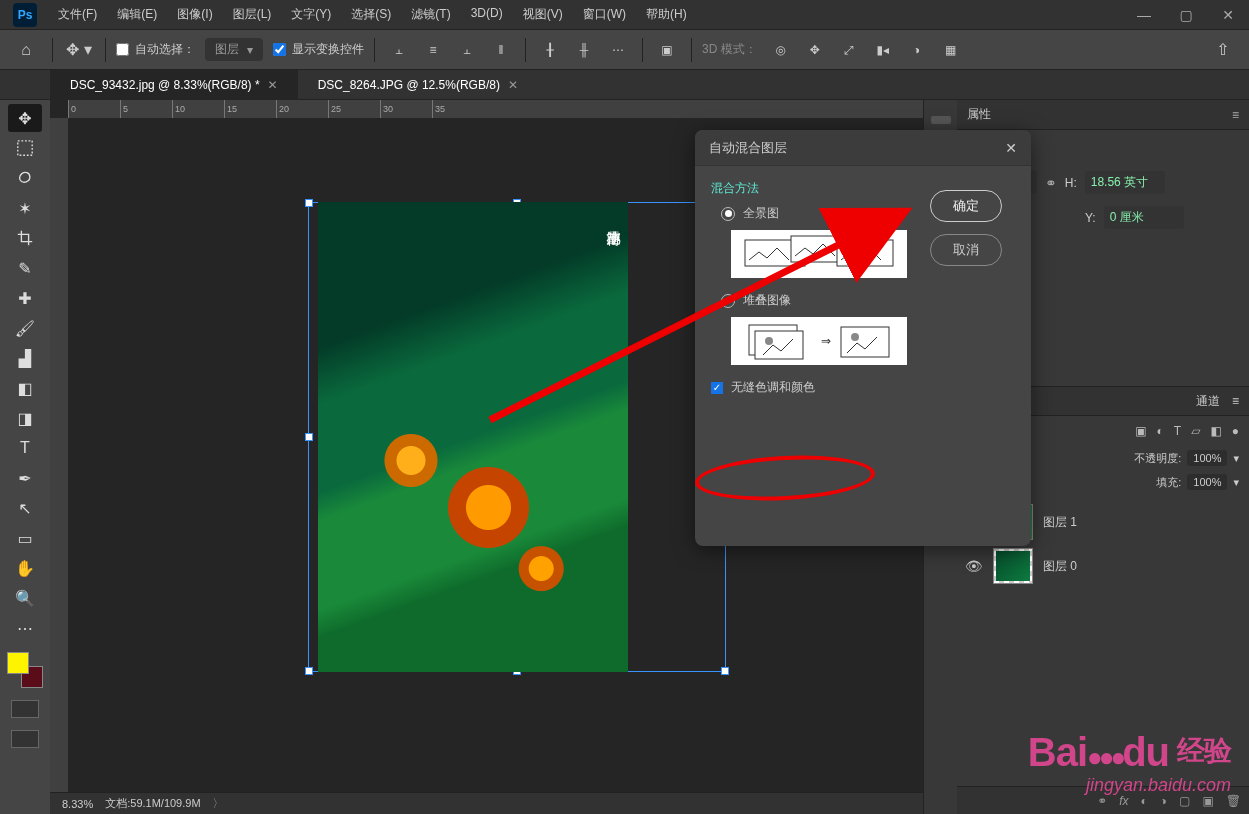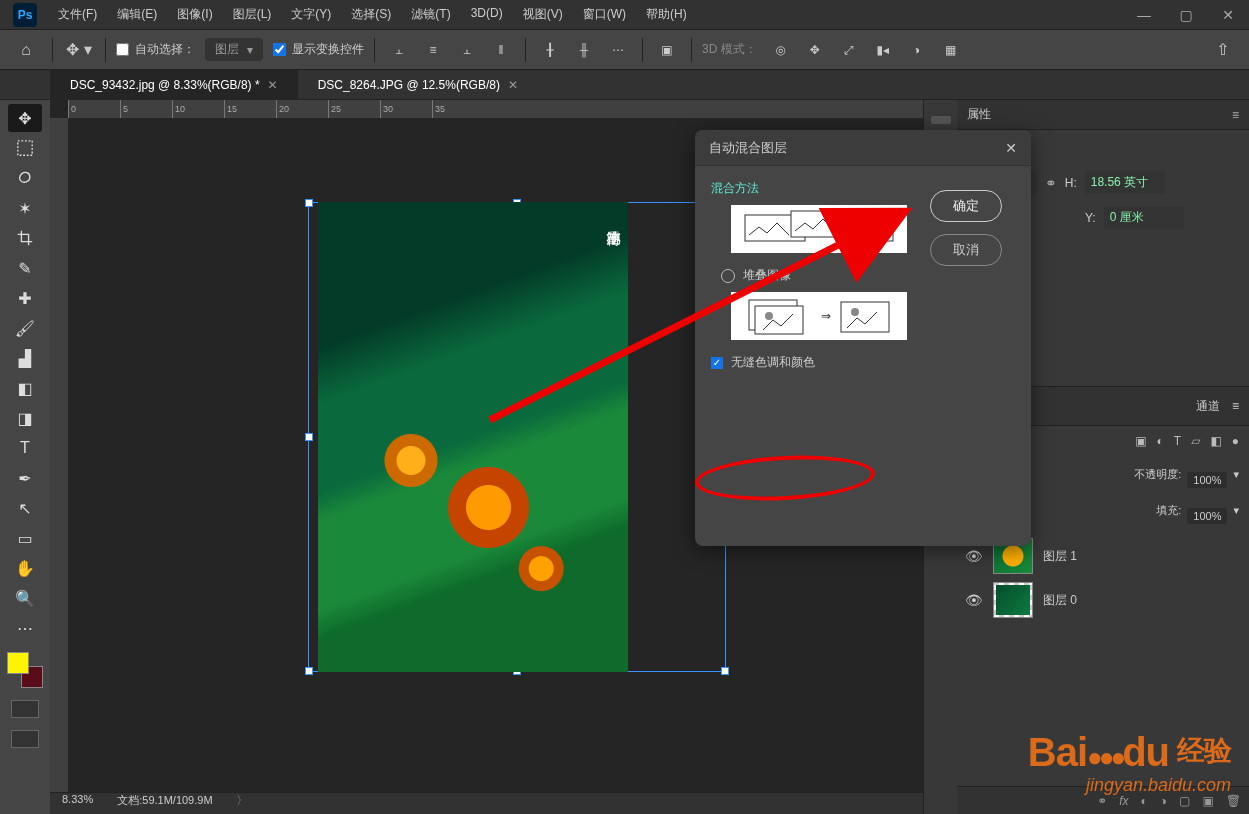--- a/index.html
+++ b/index.html
@@ -51,44 +51,44 @@
 .handle { position:absolute; width:8px; height:8px; background:#fff; border:1px solid #3a94ff; }
 .photo { position:absolute; left:268px; top:102px; width:310px; height:470px;
          background:
            radial-gradient(circle at 55% 65%, #ff9b00 0 22px, #c54500 23px 40px, transparent 41px),
            radial-gradient(circle at 30% 55%, #ffaf1a 0 14px, #cc6a00 15px 26px, transparent 27px),
            radial-gradient(circle at 72% 78%, #ffa200 0 12px, #c65200 13px 22px, transparent 23px),
            linear-gradient(160deg,#033b28 0 25%,#0a6a3d 35% 50%,#1a8a3a 55% 70%,#0e6b2b 75% 100%);
          background-blend-mode:normal; }
 .photo-text { color:#fff; writing-mode:vertical-rl; position:absolute; right:6px; top:18px; font-size:14px; font-family:"KaiTi",serif; }
 
-.status  { position:absolute; bottom:0; left:0; right:0; height:22px; background:#323232; display:flex; padding:0 12px; gap:24px; font-size:11px; color:#ccc; border-top:1px solid #222; }
+.status  { position:absolute; bottom:0; left:0; right:0; height:22px; background:#323232; display:flex; align-items:center; padding:0 12px; gap:12px; font-size:11px; color:#ccc; border-top:1px solid #222; }
 .status .chev { color:#999; }
 
 
 .right-col { width:326px; background:#383838; display:flex; }
 .ribbon { width:34px; background:#383838; border-left:1px solid #222; display:flex; flex-direction:column; align-items:center; padding-top:10px; gap:10px; }
 .ribbon div { font-size:14px; color:#aaa; width:30px; height:30px; display:flex; align-items:center; justify-content:center; }
 .ribbon .strip { width:20px; height:8px; background:#555; border-radius:2px; margin:6px 0; }
 .panels { flex:1; display:flex; flex-direction:column; }
 
 .panel-head { display:flex; align-items:center; height:30px; background:#323232; border-bottom:1px solid #222; padding:0 10px; gap:12px; }
 .panel-head .tab-lbl { font-size:12px; }
 .panel-head .menu-ico { margin-left:auto; color:#aaa; }
 
 .props { padding:12px 14px; background:#383838; font-size:12px; color:#ccc; }
 .props .form-row { display:flex; align-items:center; gap:8px; margin-top:12px; }
 .props .field { background:#333; padding:3px 6px; border-radius:3px; color:#86efac; width:66px; }
 .props .link { font-size:14px; color:#aaa; }
 
-.chanhead { height:40px; background:#323232; display:flex; align-items:center; justify-content:flex-end; padding:0 10px; border-top:1px solid #222; border-bottom:1px solid #222; }
+.chanhead { height:30px; background:#323232; display:flex; align-items:center; justify-content:flex-end; padding:0 10px; border-top:1px solid #222; border-bottom:1px solid #222; }
 .layerbar { height:30px; background:#383838; display:flex; align-items:center; padding:0 10px; gap:10px; }
 .lay-ico-row { display:flex; gap:10px; margin-left:auto; color:#bbb; }
 .opacity-row { display:flex; align-items:center; justify-content:flex-end; padding:4px 10px; gap:6px; font-size:11px; color:#ccc; background:#383838; }
-.opacity-row .dd { background:#2d2d2d; padding:2px 6px; border-radius:3px;margin-top:12px; }
+.opacity-row .dd { background:#2d2d2d; padding:2px 6px; border-radius:3px; }
 
 .layer-list { flex:1; background:#383838; padding:6px 0; }
 .layer { display:flex; align-items:center; height:44px; padding:0 8px; gap:10px; }
 .eye { font-size:14px; color:#ccc; width:18px; }
 .thumb { width:40px; height:36px; background:#0b6a35; border:1px solid #888; }
 .thumb.t1 { background:radial-gradient(circle at 50% 50%,#ffb000 0 10px,transparent 11px),linear-gradient(135deg,#0b6a35,#1a8a3a); }
 .thumb.t0 { background:repeating-conic-gradient(#ccc 0 25%,#fff 0 50%) 0/10px 10px; position:relative; }
 .thumb.t0::after { content:""; position:absolute; inset:2px; background:linear-gradient(135deg,#064d2c,#0d7a3f); }
 .panel-foot { height:28px; background:#323232; display:flex; align-items:center; justify-content:flex-end; padding:0 8px; gap:12px; font-size:12px; color:#999; border-top:1px solid #222; }
 
@@ -108,21 +108,21 @@
 .cb::after { content:"✓"; color:#fff; font-size:10px; line-height:1; }
 
 .btn-ok     { position:absolute; left:930px; top:190px; padding:6px 22px; border:1.5px solid #ccc; border-radius:18px; font-size:13px; color:#eee; z-index:60;font-family:Liberation Serif, serif; }
 .btn-cancel { position:absolute; left:930px; top:234px; padding:6px 22px; border:1.5px solid #888; border-radius:18px; font-size:13px; color:#ccc; z-index:60; }
 
 
 .red-oval { position:absolute; left:695px; top:456px; width:180px; height:44px; border:4px solid #e00; border-radius:50%; z-index:80; transform:rotate(-3deg); }
 .red-arrow { position:absolute; left:460px; top:200px; width:460px; height:240px; z-index:70; pointer-events:none; }
 
 
-.watermark { position:absolute; right:18px; bottom:18px; color:#f97316; text-align:right; z-index:90; opacity:.85; }
+.watermark { position:absolute; right:18px; bottom:18px; color:#ec4899; text-align:right; z-index:90; opacity:.85; }
 .watermark .big { font-size:40px; font-weight:600; letter-spacing:-1px; }
 .watermark .big .paw { font-size:26px; letter-spacing:-4px; }
 .watermark .cn { font-size:28px; margin-left:8px; vertical-align:6px; }
 .watermark .small { font-size:18px; font-style:italic; }
 </style>
 </head>
 <body>
 
 <div class="menubar">
   <div class="ps-logo">Ps</div>
@@ -363,20 +363,24 @@
 
 </div>
 
 <div class="dialog">
   <div class="dlg-title">
     <span>自动混合图层</span>
     <span class="dlg-close">✕</span>
   </div>
   <div class="dlg-body">
     <div class="fieldset-lbl">混合方法</div>
+    <div class="radio-row">
+      <span class="radio on"></span>
+      <span>全景图</span>
+    </div>
     <div class="dlg-img">
       <svg width="160" height="40" viewBox="0 0 160 40">
           <rect x="6" y="6" width="60" height="26" fill="#fff" stroke="#333"></rect>
           <path d="M10 26 l10 -8 8 6 10 -10 12 12" fill="none" stroke="#333"></path>
           <rect x="52" y="2" width="60" height="26" fill="#fff" stroke="#333"></rect>
           <path d="M56 22 l10 -8 8 6 10 -10 12 12" fill="none" stroke="#333"></path>
           <rect x="98" y="6" width="56" height="26" fill="#fff" stroke="#333"></rect>
           <path d="M102 26 l10 -8 8 6 10 -10 12 12" fill="none" stroke="#333"></path>
         </svg>
     </div>

